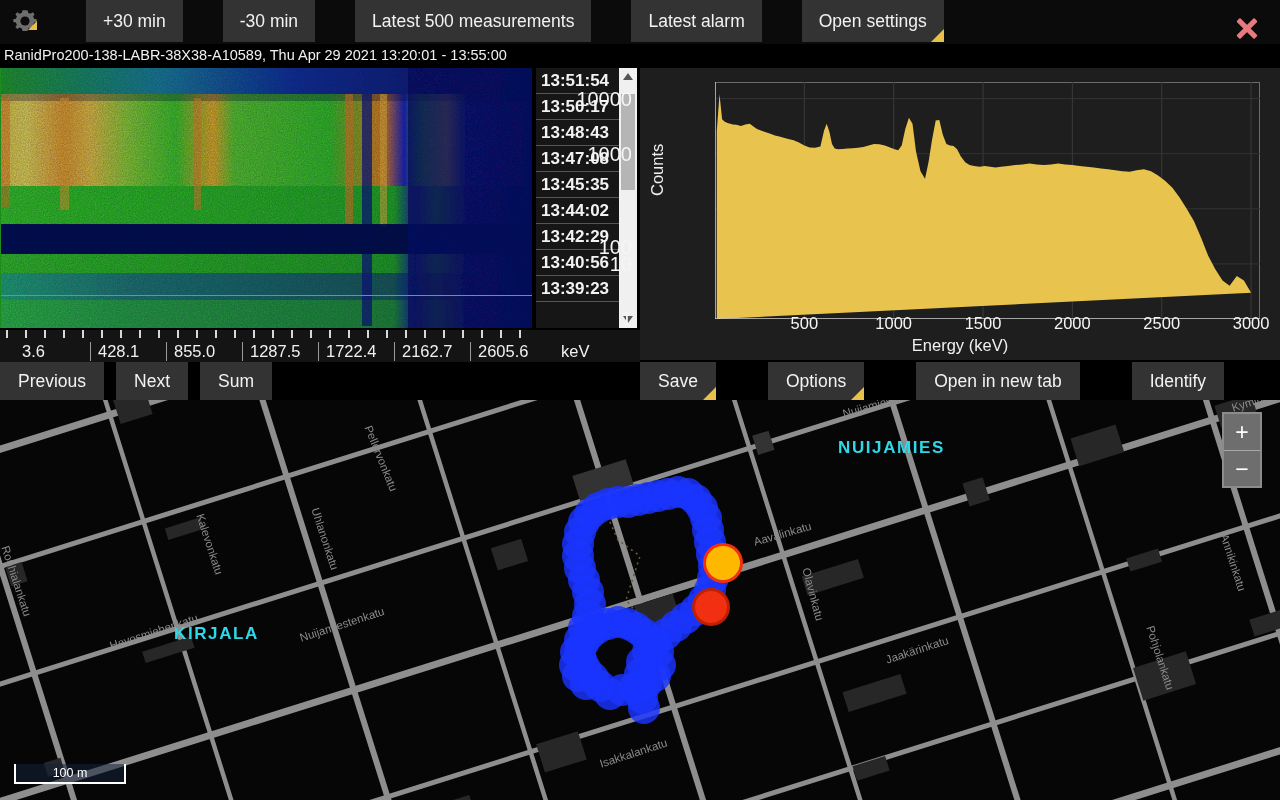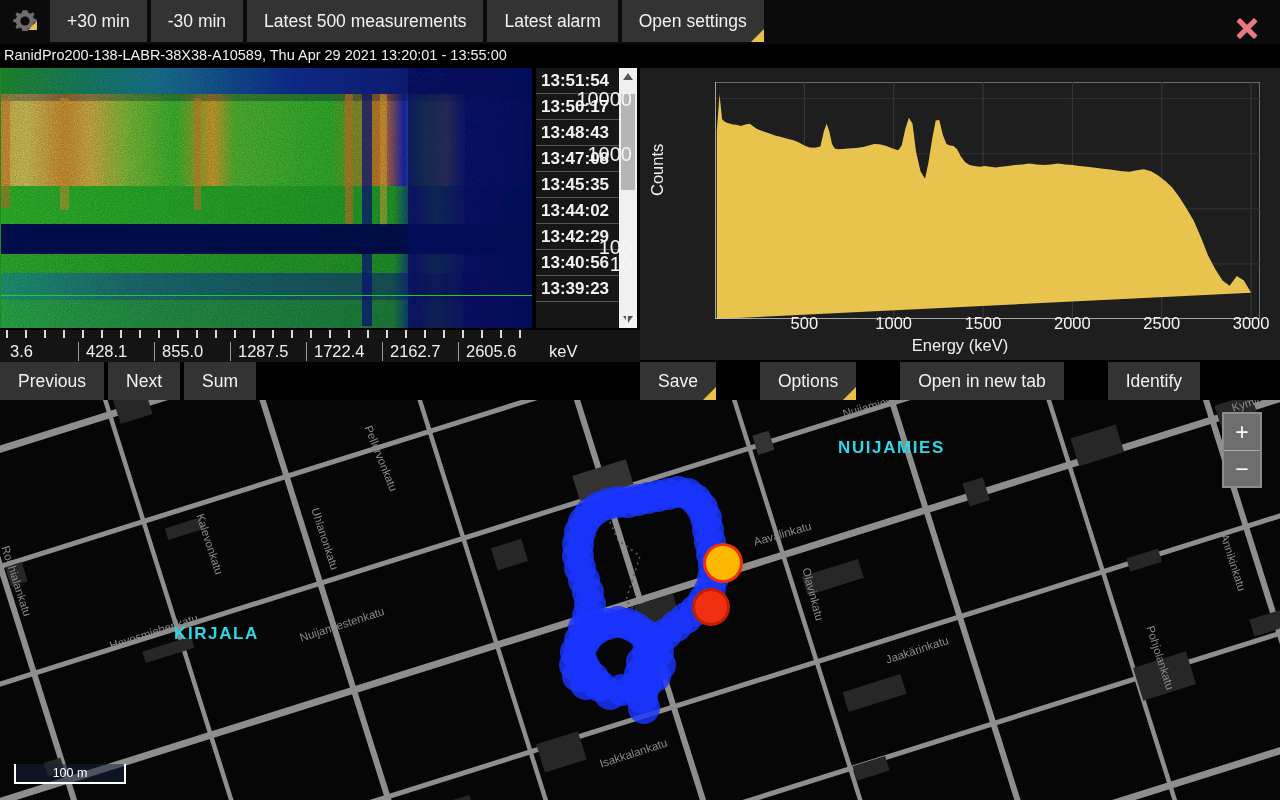--- a/index.html
+++ b/index.html
@@ -7,21 +7,21 @@
   html,body {
     width:1280px; height:800px; overflow:hidden;
     background:#000; color:#e8e8e8;
     font-family:"Liberation Sans", sans-serif;
   }
   #app { position:relative; width:1280px; height:800px; background:#000; }
 
   
   .toolbar {
     position:absolute; left:0; top:0; width:1280px; height:44px;
-    background:#0b0b0b; display:flex; align-items:flex-start;
+    background:#0b0b0b; display:flex; align-items:flex-start;gap:36px;
   }
   .gear-btn {
     width:50px; height:42px; position:relative;
     display:flex; align-items:center; justify-content:center;
     background:#0b0b0b; cursor:pointer;
   }
   .tb-btn {
     position:relative; height:40px; margin-right:4px;
     background:#333333; color:#f2f2f2;
     font-size:17.5px; line-height:40px;
@@ -108,21 +108,21 @@
   }
 
   
   .kev-axis {
     position:absolute; left:0; top:262px; width:640px; height:34px;
     background:#141414;
   }
   .kev-ticks { position:absolute; left:0; top:0; width:532px; height:9px; }
   .kev-tick { position:absolute; top:0; width:2px; height:8px; background:#d8d8d8; }
   .kev-labels {
-    position:absolute; left:4px; top:9px; width:640px; height:25px;
+    position:absolute; left:16px; top:9px; width:640px; height:25px;
     font-size:16.5px; color:#f0f0f0; line-height:25px;
   }
   .kev-lbl { position:absolute; top:0; white-space:nowrap; }
   .kev-sep {
     position:absolute; top:3px; width:1px; height:19px; background:#9a9a9a;
   }
 
   
   .spectrum-panel {
     position:absolute; left:640px; top:68px; width:640px; height:292px;
@@ -160,21 +160,21 @@
     position:absolute; left:0; top:362px; width:640px; height:38px; background:#000;
     display:flex; align-items:center;
   }
   .btnrow-right {
     position:absolute; left:640px; top:362px; width:640px; height:38px; background:#000;
     display:flex; align-items:center;gap:40px;
   }
   .act-btn {
     position:relative; height:38px; line-height:38px;
     background:#333333; color:#f2f2f2; font-size:17.5px;
-    padding:0 18px; margin-right:4px; cursor:pointer; white-space:nowrap;
+    padding:0 18px; margin-right:12px; cursor:pointer; white-space:nowrap;
     border:none; font-family:"Liberation Sans", sans-serif;
   }
 
   
   .map {
     position:absolute; left:0; top:400px; width:1280px; height:400px;
     background:#050505; overflow:hidden;
   }
   .map-svg { position:absolute; left:0; top:0; }
   .place-label {

